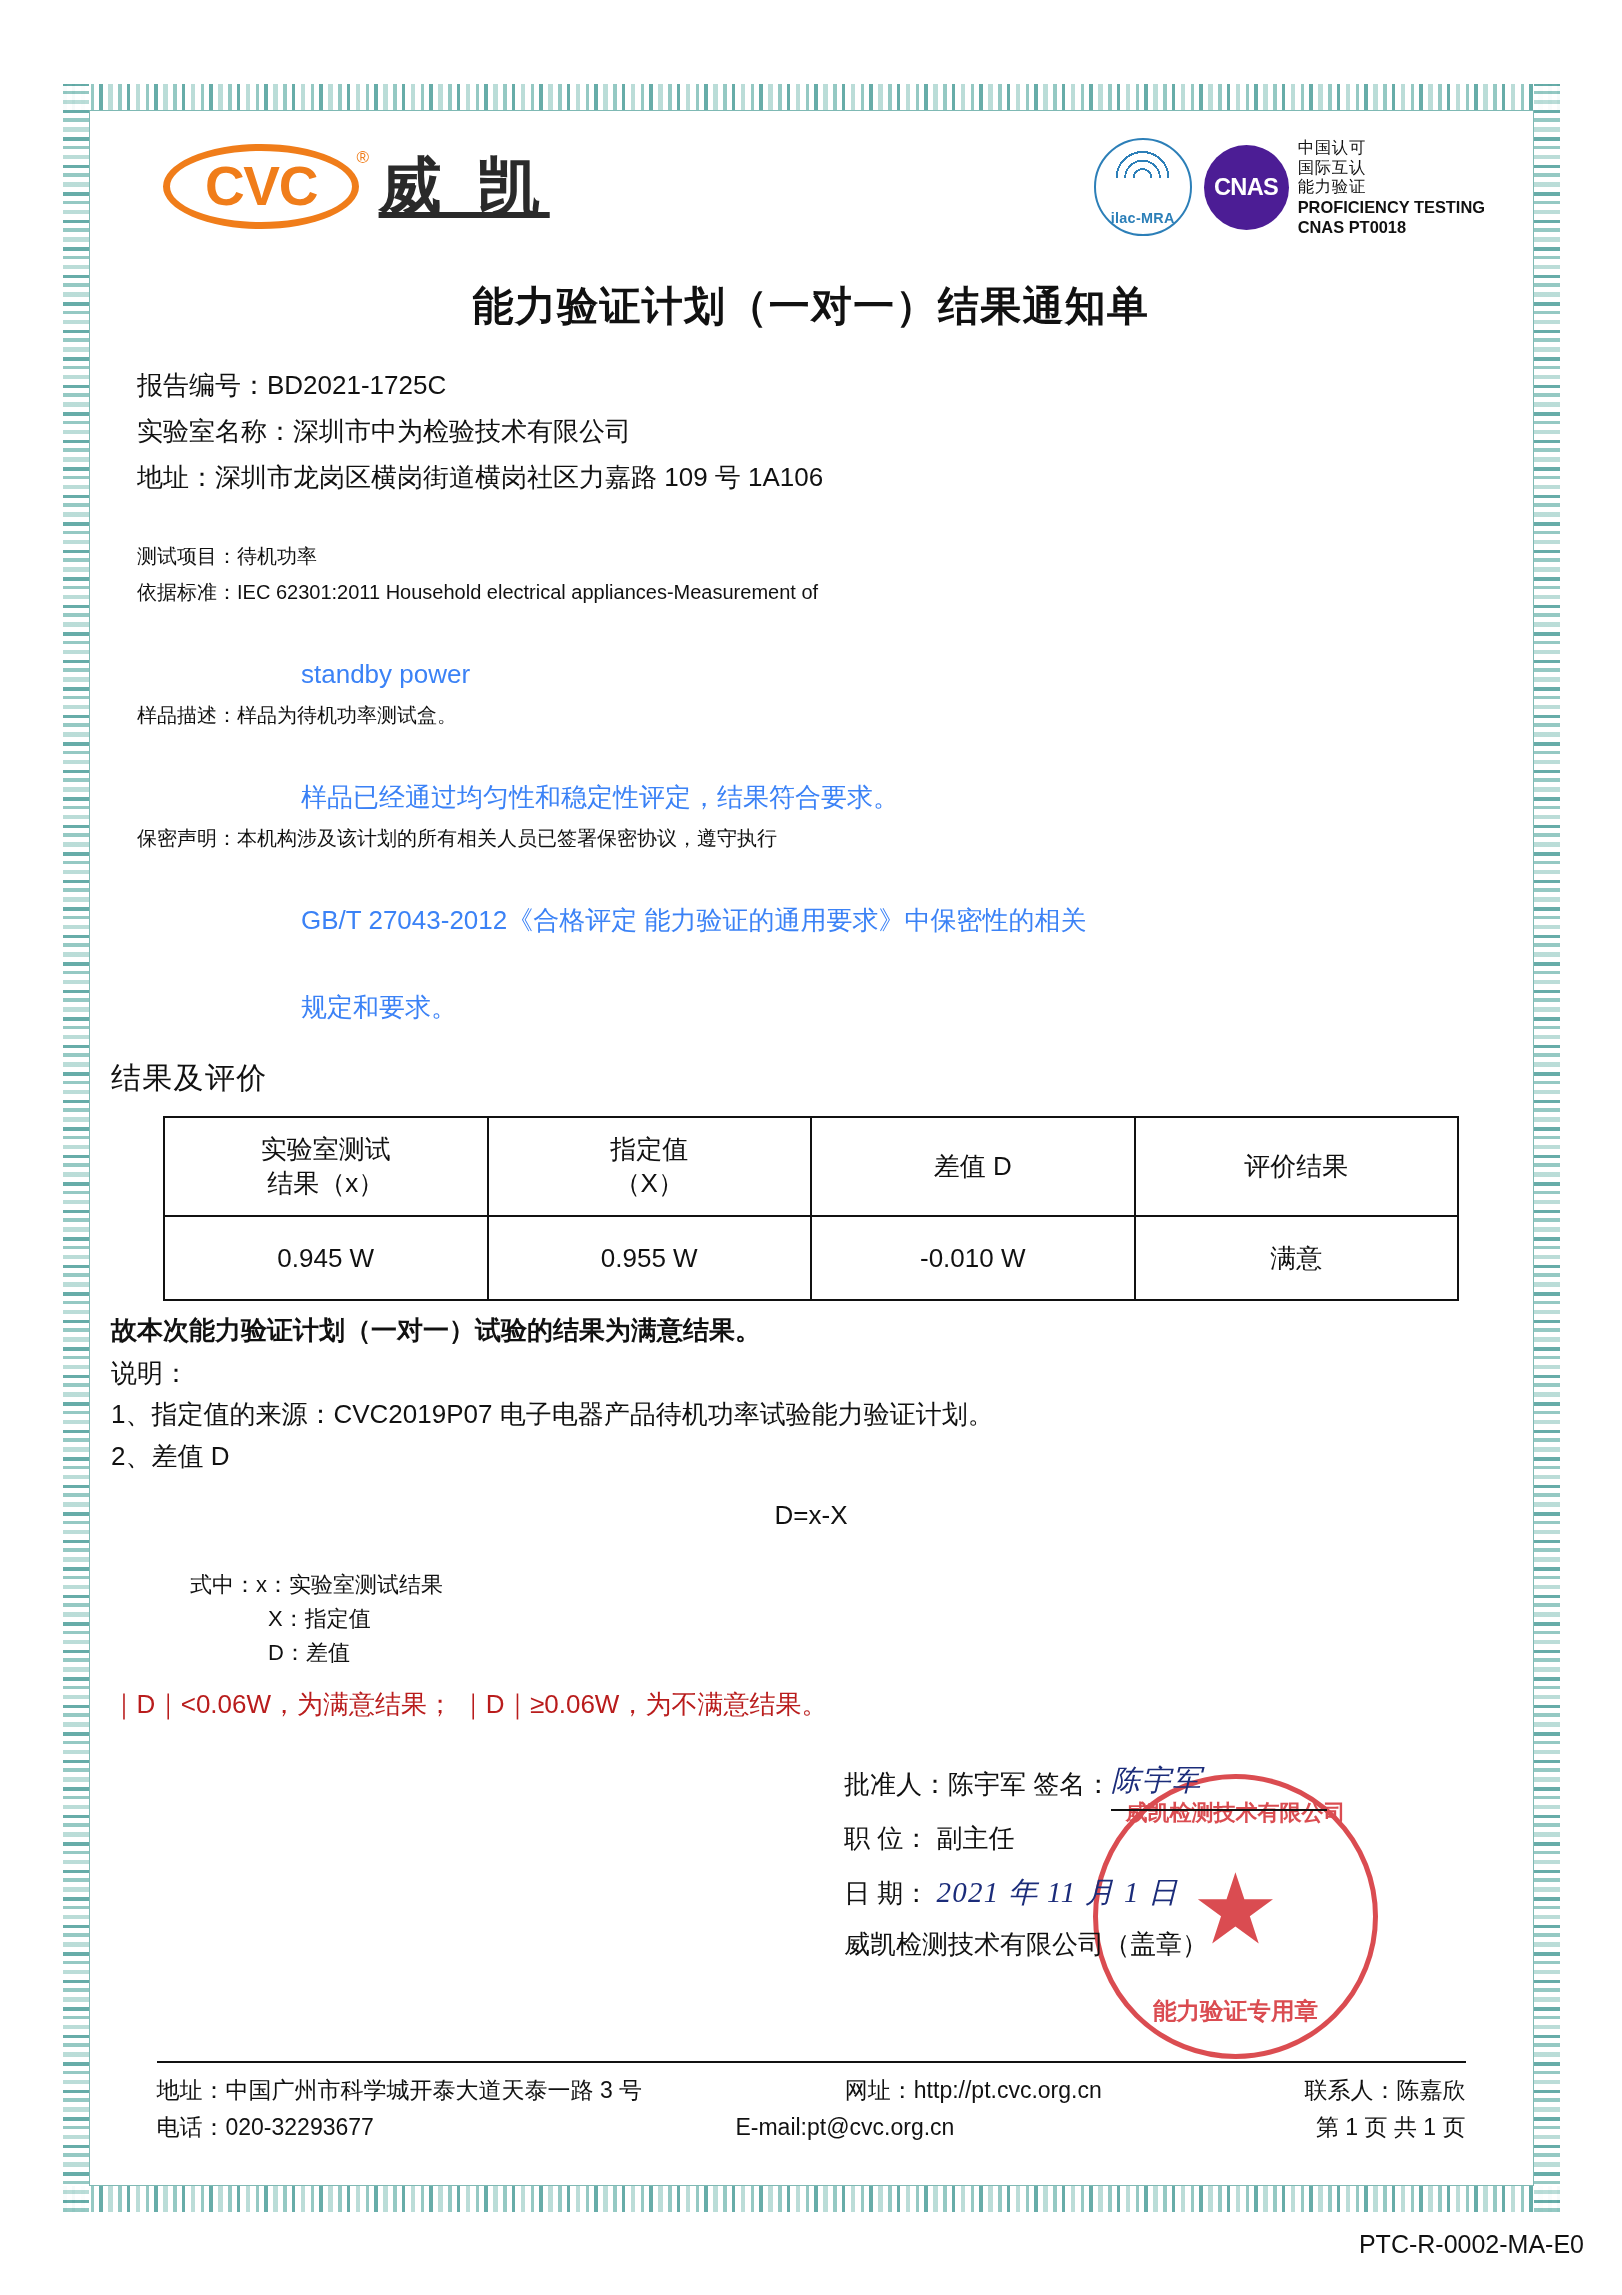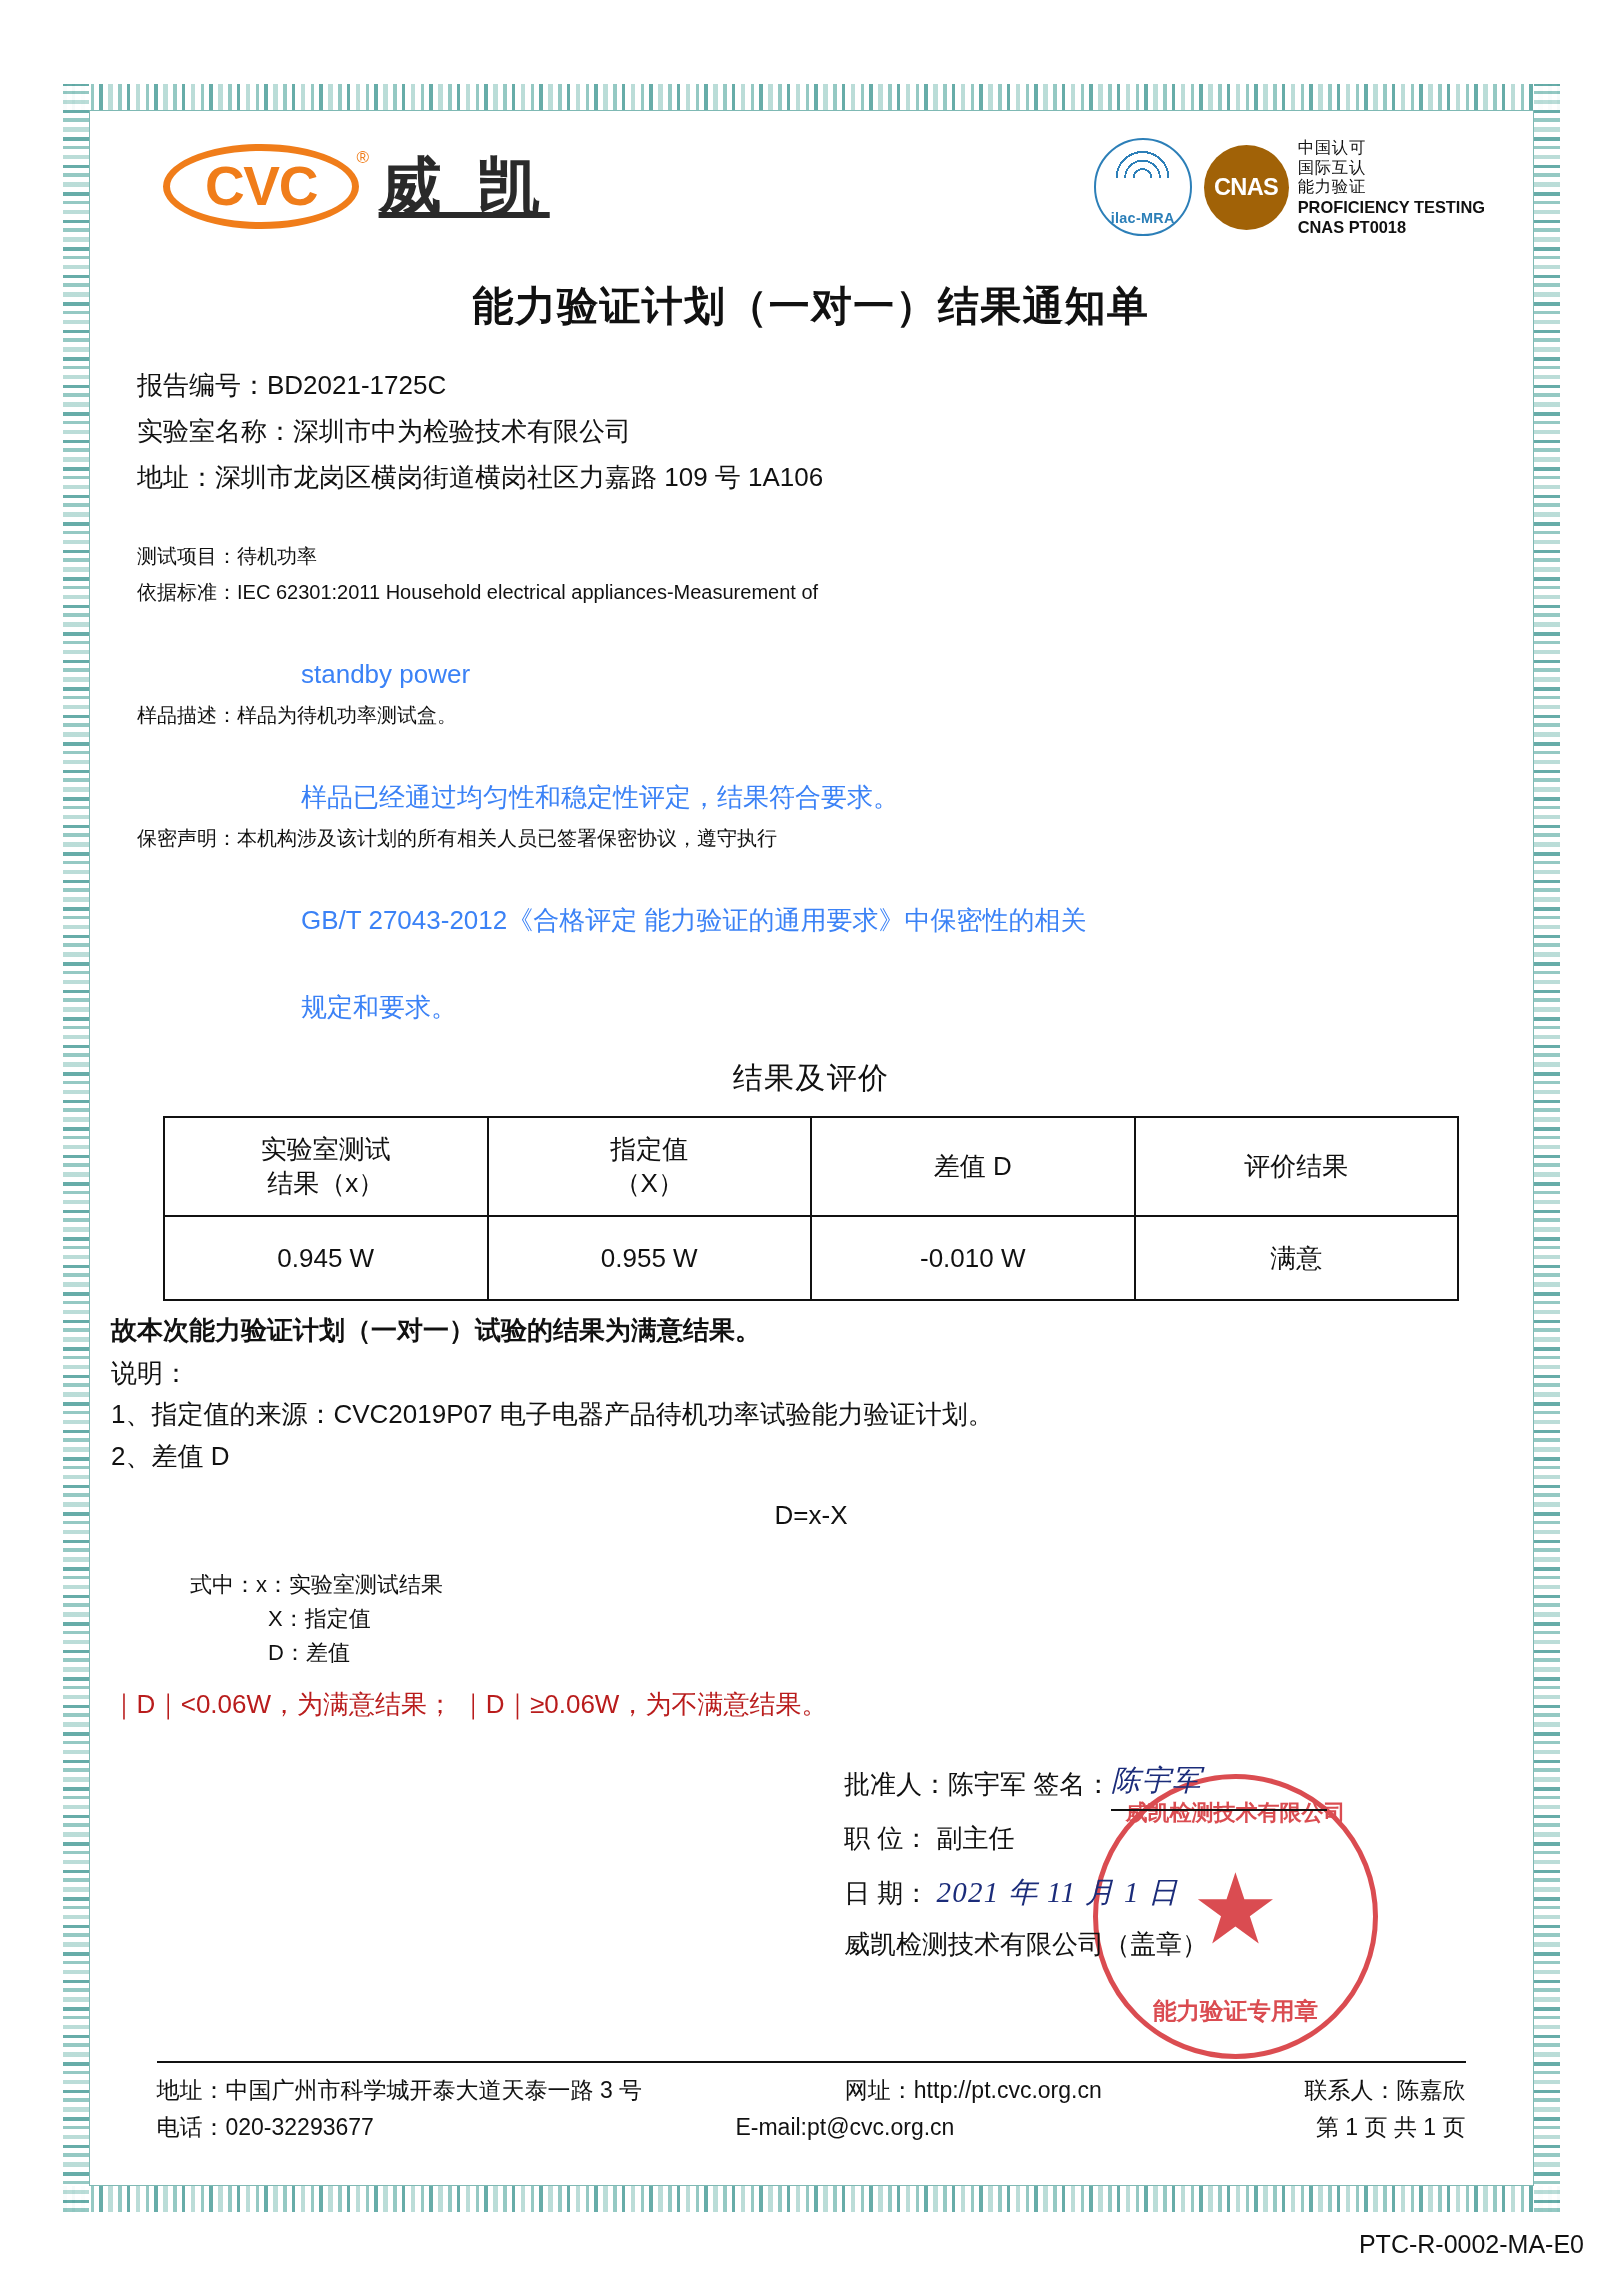--- a/index.html
+++ b/index.html
@@ -152,21 +152,21 @@
     letter-spacing: 0.3px;
   }
   .cnas-badge {
     display: flex;
     align-items: center;
   }
   .cnas-mark {
     width: 85px;
     height: 85px;
     border-radius: 50%;
-    background: #a16207;
+    background: #4c1d95;
     color: #ffffff;
     display: flex;
     align-items: center;
     justify-content: center;
     font-size: 23.6px;
     font-weight: bold;
     letter-spacing: -0.7px;
   }
   .cnas-words {
     margin-left: 9.2px;
@@ -232,21 +232,21 @@
     margin-left: 164px;
     font-size: 26px;
     line-height: 1.66;
     color: #3b82f6;
     margin-bottom: 2.6px;
     margin-top: 44px;
   }
 
   
   .results-title {
-    text-align: center;
+    text-align: left;
     font-size: 30px;
     color: #111;
     margin-top: 29px;
     margin-bottom: 17px;
     letter-spacing: 1.3px;
   }
   table.result-table {
     border-collapse: collapse;
     width: 1296px;
     margin: 0 auto;

